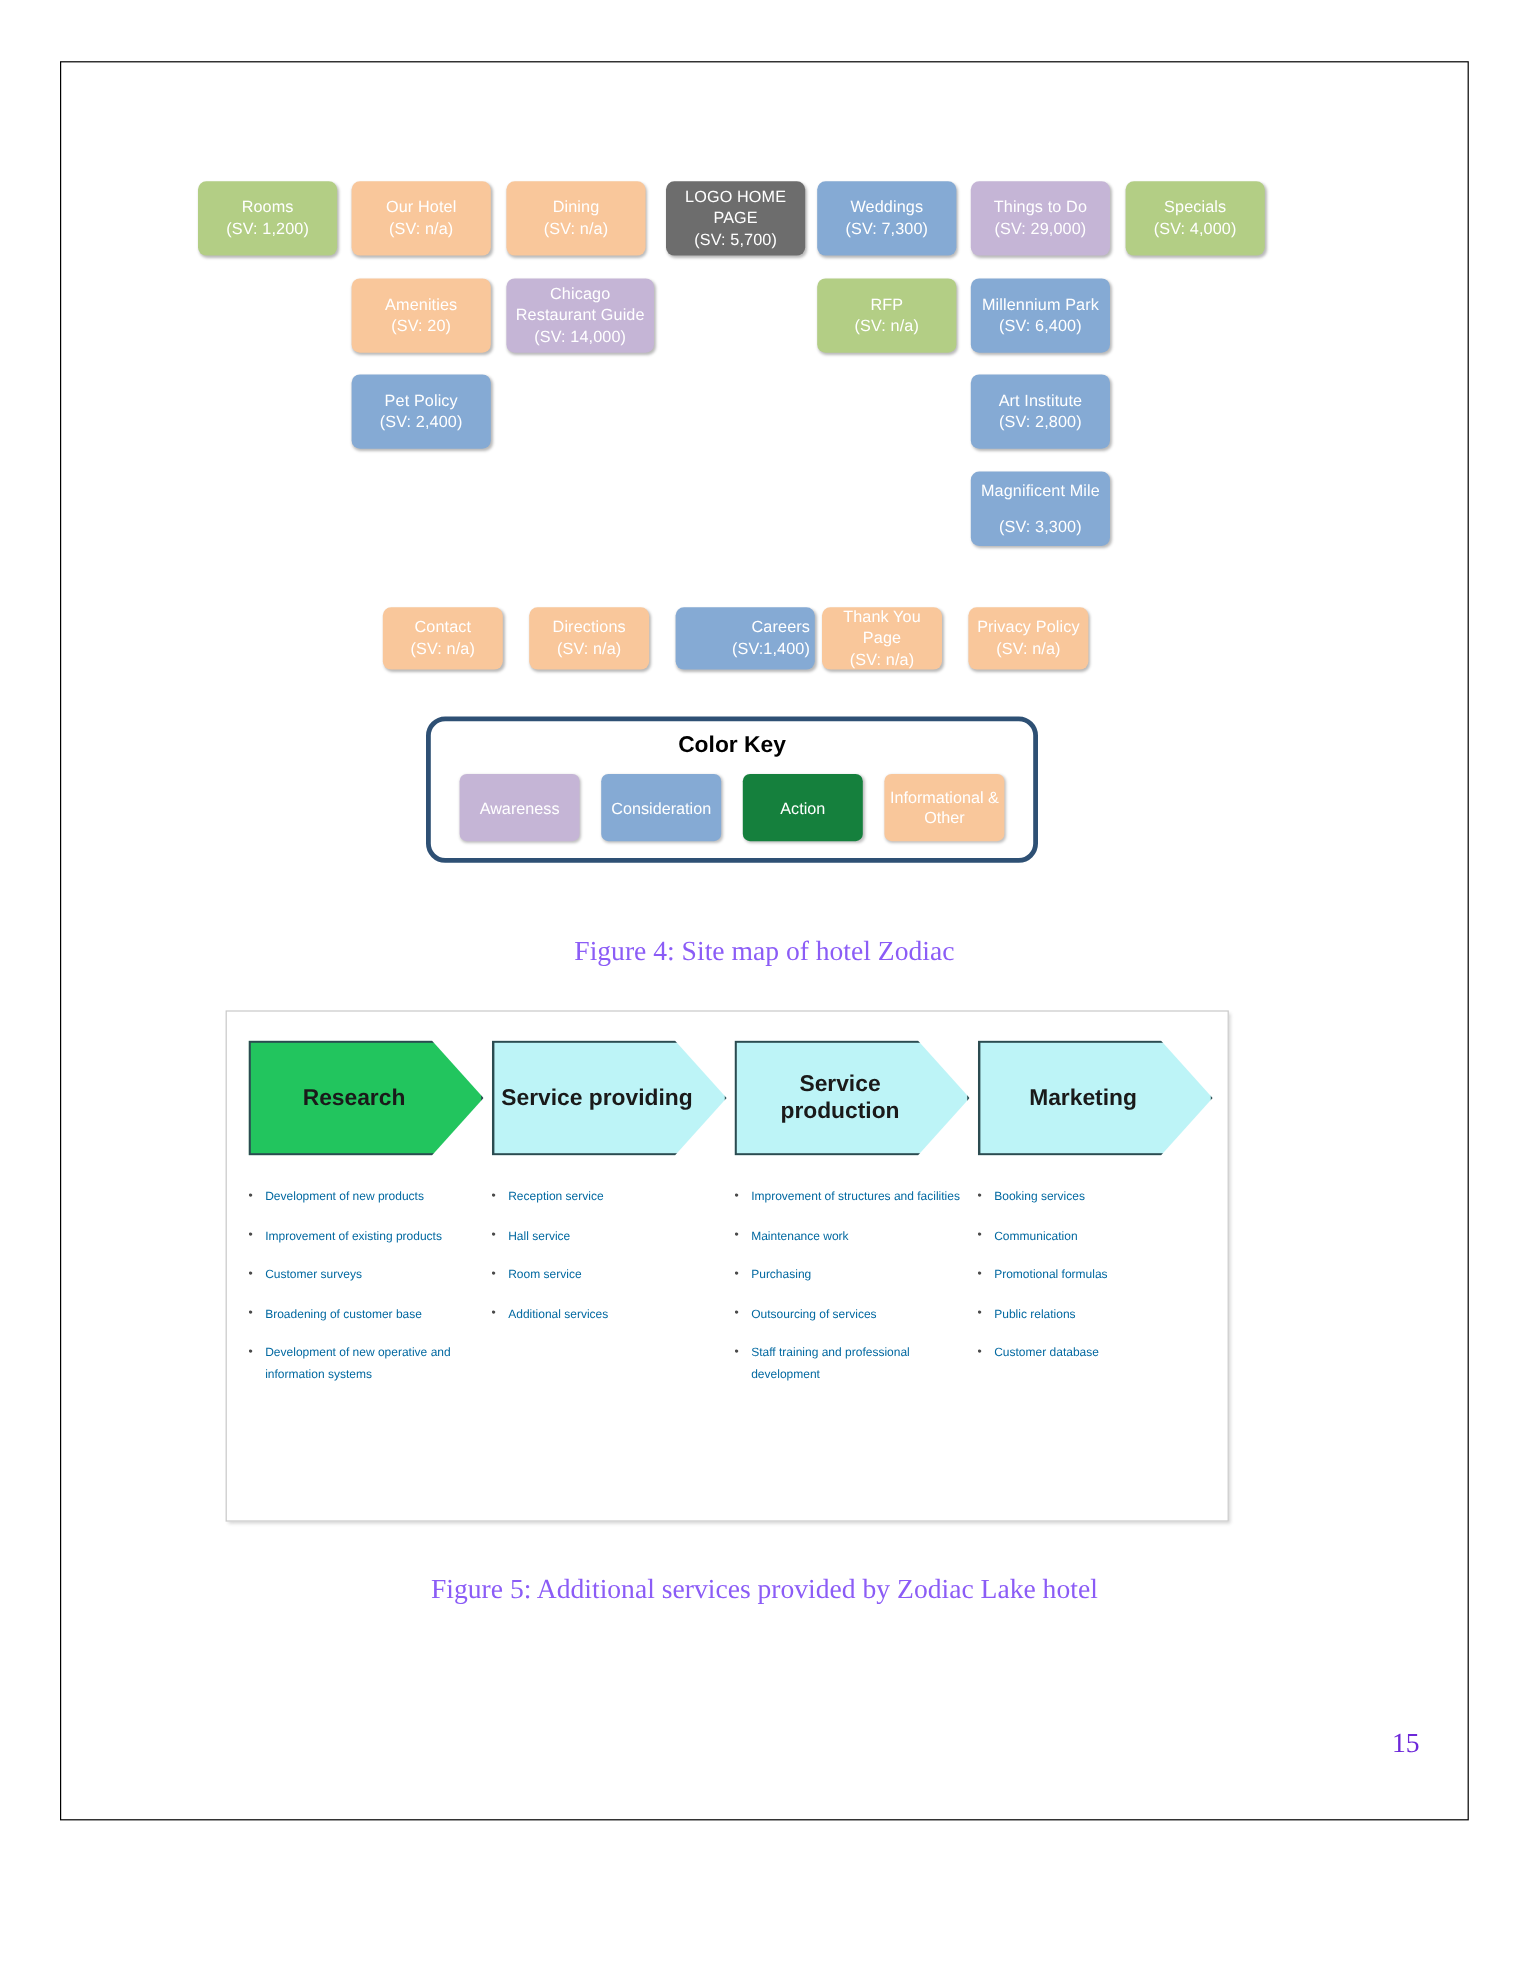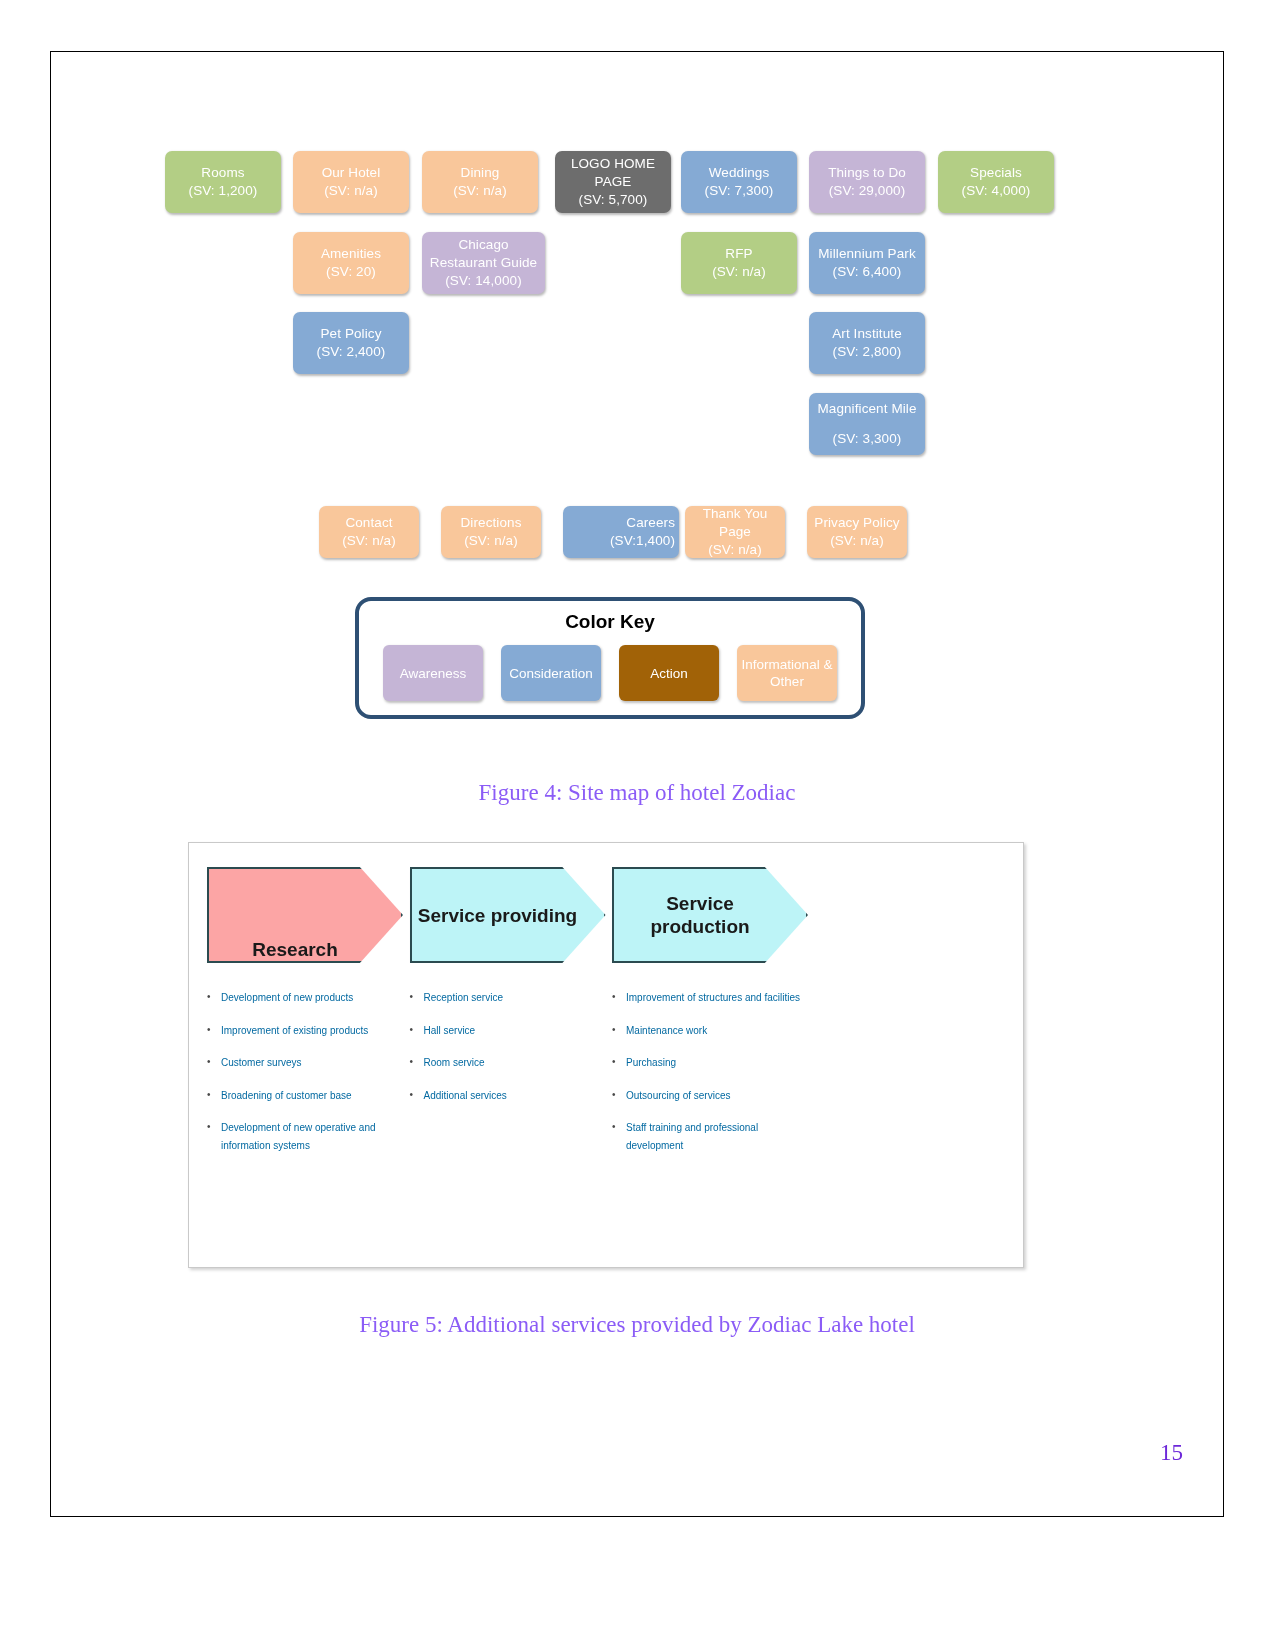--- a/index.html
+++ b/index.html
@@ -263,36 +263,36 @@
     </div>
     <div class="colorkey" style="left: 305px; top: 546px; width: 510px; height: 122px; border-color: rgb(46, 80, 116);">
       <div class="colorkey-title">Color Key</div>
       <div class="colorkey-swatches">
         <div class="swatch" style="background: rgb(197, 181, 214);">
           <span>Awareness</span>
         </div>
         <div class="swatch" style="background: rgb(133, 170, 212);">
           <span>Consideration</span>
         </div>
-        <div class="swatch" style="background: #a16207;">
+        <div class="swatch" style="background: #15803d;">
           <span>Action</span>
         </div>
         <div class="swatch" style="background: rgb(249, 199, 155);">
           <span>Informational &amp; Other</span>
         </div>
       </div>
     </div>
   </div>
 
 <div class="caption" style="top:780px;">Figure 4: Site map of hotel Zodiac</div>
 
 <div class="fig5">
   <div class="fig5-cols" id="fig5cols">
       <div class="fig5-col">
-        <div class="chevron" style="background: #fca5a5; border-color: rgb(43, 75, 80); align-items: flex-end;">
+        <div class="chevron" style="background: #22c55e; border-color: rgb(43, 75, 80);">
           <div class="chevron-label">Research</div>
         </div>
         <ul class="fig5-list">
           <li>Development of new products</li>
           <li>Improvement of existing products</li>
           <li>Customer surveys</li>
           <li>Broadening of customer base</li>
           <li>Development of new operative and information systems</li>
         </ul>
       </div>
@@ -312,18 +312,30 @@
           <div class="chevron-label">Service production</div>
         </div>
         <ul class="fig5-list">
           <li>Improvement of structures and facilities</li>
           <li>Maintenance work</li>
           <li>Purchasing</li>
           <li>Outsourcing of services</li>
           <li>Staff training and professional development</li>
         </ul>
       </div>
+      <div class="fig5-col">
+        <div class="chevron" style="background: rgb(189, 244, 247); border-color: rgb(43, 75, 80);">
+          <div class="chevron-label">Marketing</div>
+        </div>
+        <ul class="fig5-list">
+          <li>Booking services</li>
+          <li>Communication</li>
+          <li>Promotional formulas</li>
+          <li>Public relations</li>
+          <li>Customer database</li>
+        </ul>
+      </div>
     </div>
 </div>
 
 <div class="caption" style="top:1312px;">Figure 5: Additional services provided by Zodiac Lake hotel</div>
 
 <div class="page-number">15</div>
 
 </body></html>

